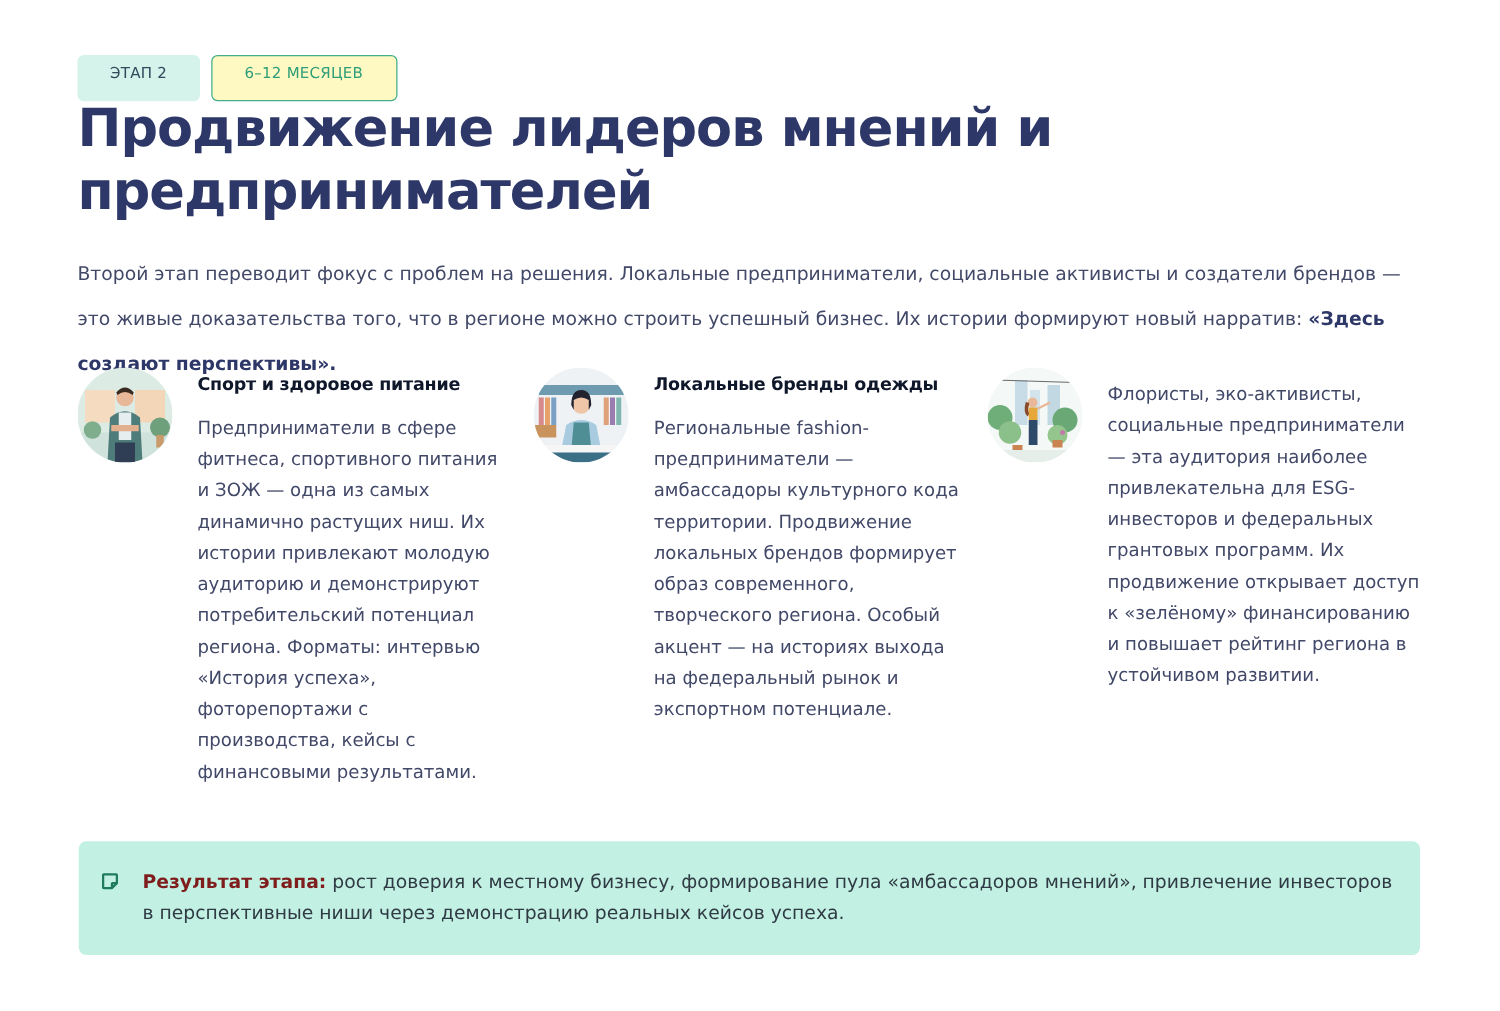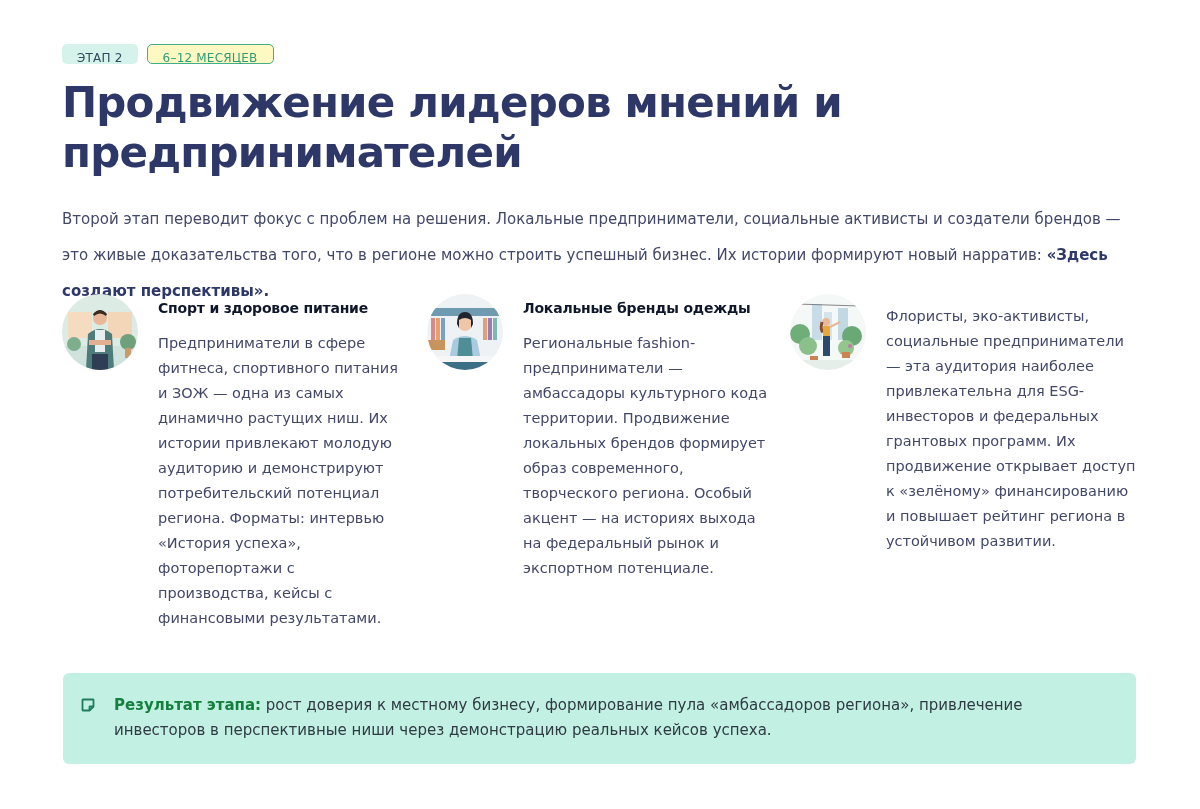--- a/index.html
+++ b/index.html
@@ -1,20 +1,20 @@
 <!DOCTYPE html>
 <html><head>
   <meta charset="utf-8">
   <style>
     * { box-sizing: border-box; margin: 0; padding: 0; }
     html, body { width: 1200px; height: 809px; background: #ffffff; overflow: hidden; }
     body { font-family: "DejaVu Sans", "Liberation Sans", sans-serif; color: #3b4260; position: relative; }
 
     .badges { position: absolute; left: 62px; top: 44px; display: flex; gap: 9px; }
-    .badge { font-size: 12px; letter-spacing: 0.2px; height: 20px; line-height: 29px; padding: 0 15px; border-radius: 5px; }
+    .badge { font-size: 12px; letter-spacing: 0.2px; height: 37px; line-height: 29px; padding: 0 26px; border-radius: 5px; }
     .badge-stage { background: #d5f3ea; color: #2f4a5c; }
     .badge-period { background: #fef9c3; color: #2e9e78; border: 1px solid #43ae88; line-height: 27px; }
 
     .title { position: absolute; left: 62px; top: 78px; width: 900px;
       font-family: "DejaVu Sans", "Liberation Sans", sans-serif; font-weight: bold;
       font-size: 42px; line-height: 50px; color: #2e3868; letter-spacing: -0.8px; }
 
     .intro { position: absolute; left: 62px; top: 201px; width: 1080px;
       font-size: 15px; line-height: 36px; color: #424868; }
     .intro strong { color: #2e3868; font-weight: bold; }
@@ -29,21 +29,21 @@
 
     .col-text { position: absolute; left: 96px; top: 0; width: 250px; }
     .col-title { font-weight: bold; font-size: 14px; line-height: 25px; color: #0f172a; letter-spacing: -0.2px; margin-top: 2px; }
     .col-body { font-size: 14.5px; line-height: 25px; color: #424868; margin-top: 10px; }
 
     .result { position: absolute; left: 63px; top: 673px; width: 1073px; height: 91px;
       background: #c2f0e2; border-radius: 6px; }
     .result-icon { position: absolute; left: 17px; top: 24px; width: 16px; height: 16px; }
     .result-text { position: absolute; left: 51px; top: 20px; width: 1000px;
       font-size: 15px; line-height: 25px; color: #2f3a44; }
-    .result-text strong { font-weight: bold; color: #15803d; }
+    .result-text strong { font-weight: bold; color: #7f1d1d; }
   </style>
 </head>
 <body>
 
 <div class="badges">
   <span class="badge badge-stage">ЭТАП 2</span>
   <span class="badge badge-period">6–12 МЕСЯЦЕВ</span>
 </div>
 
 <h1 class="title">
@@ -129,14 +129,14 @@
   <div class="col-text">
     <p class="col-body">Флористы, эко-активисты, социальные предприниматели — эта аудитория наиболее привлекательна для ESG-инвесторов и федеральных грантовых программ. Их продвижение открывает доступ к «зелёному» финансированию и повышает рейтинг региона в устойчивом развитии.</p>
   </div>
 </div>
 
 <div class="result">
   <svg class="result-icon" viewBox="0 0 16 16">
     <path d="M3 2.5 H13 Q13.5 2.5 13.5 3 V9.5 L9.5 13.5 H3 Q2.5 13.5 2.5 13 V3 Q2.5 2.5 3 2.5Z" fill="none" stroke="#1f7a5e" stroke-width="1.8" stroke-linejoin="round"></path>
     <path d="M13.5 9.5 H10 Q9.5 9.5 9.5 10 V13.5" fill="none" stroke="#1f7a5e" stroke-width="1.8" stroke-linejoin="round"></path>
   </svg>
-  <p class="result-text"><strong>Результат этапа:</strong><span> рост доверия к местному бизнесу, формирование пула «амбассадоров региона», привлечение инвесторов в перспективные ниши через демонстрацию реальных кейсов успеха.</span></p>
+  <p class="result-text"><strong>Результат этапа:</strong><span> рост доверия к местному бизнесу, формирование пула «амбассадоров мнений», привлечение инвесторов в перспективные ниши через демонстрацию реальных кейсов успеха.</span></p>
 </div>
 
 </body></html>

